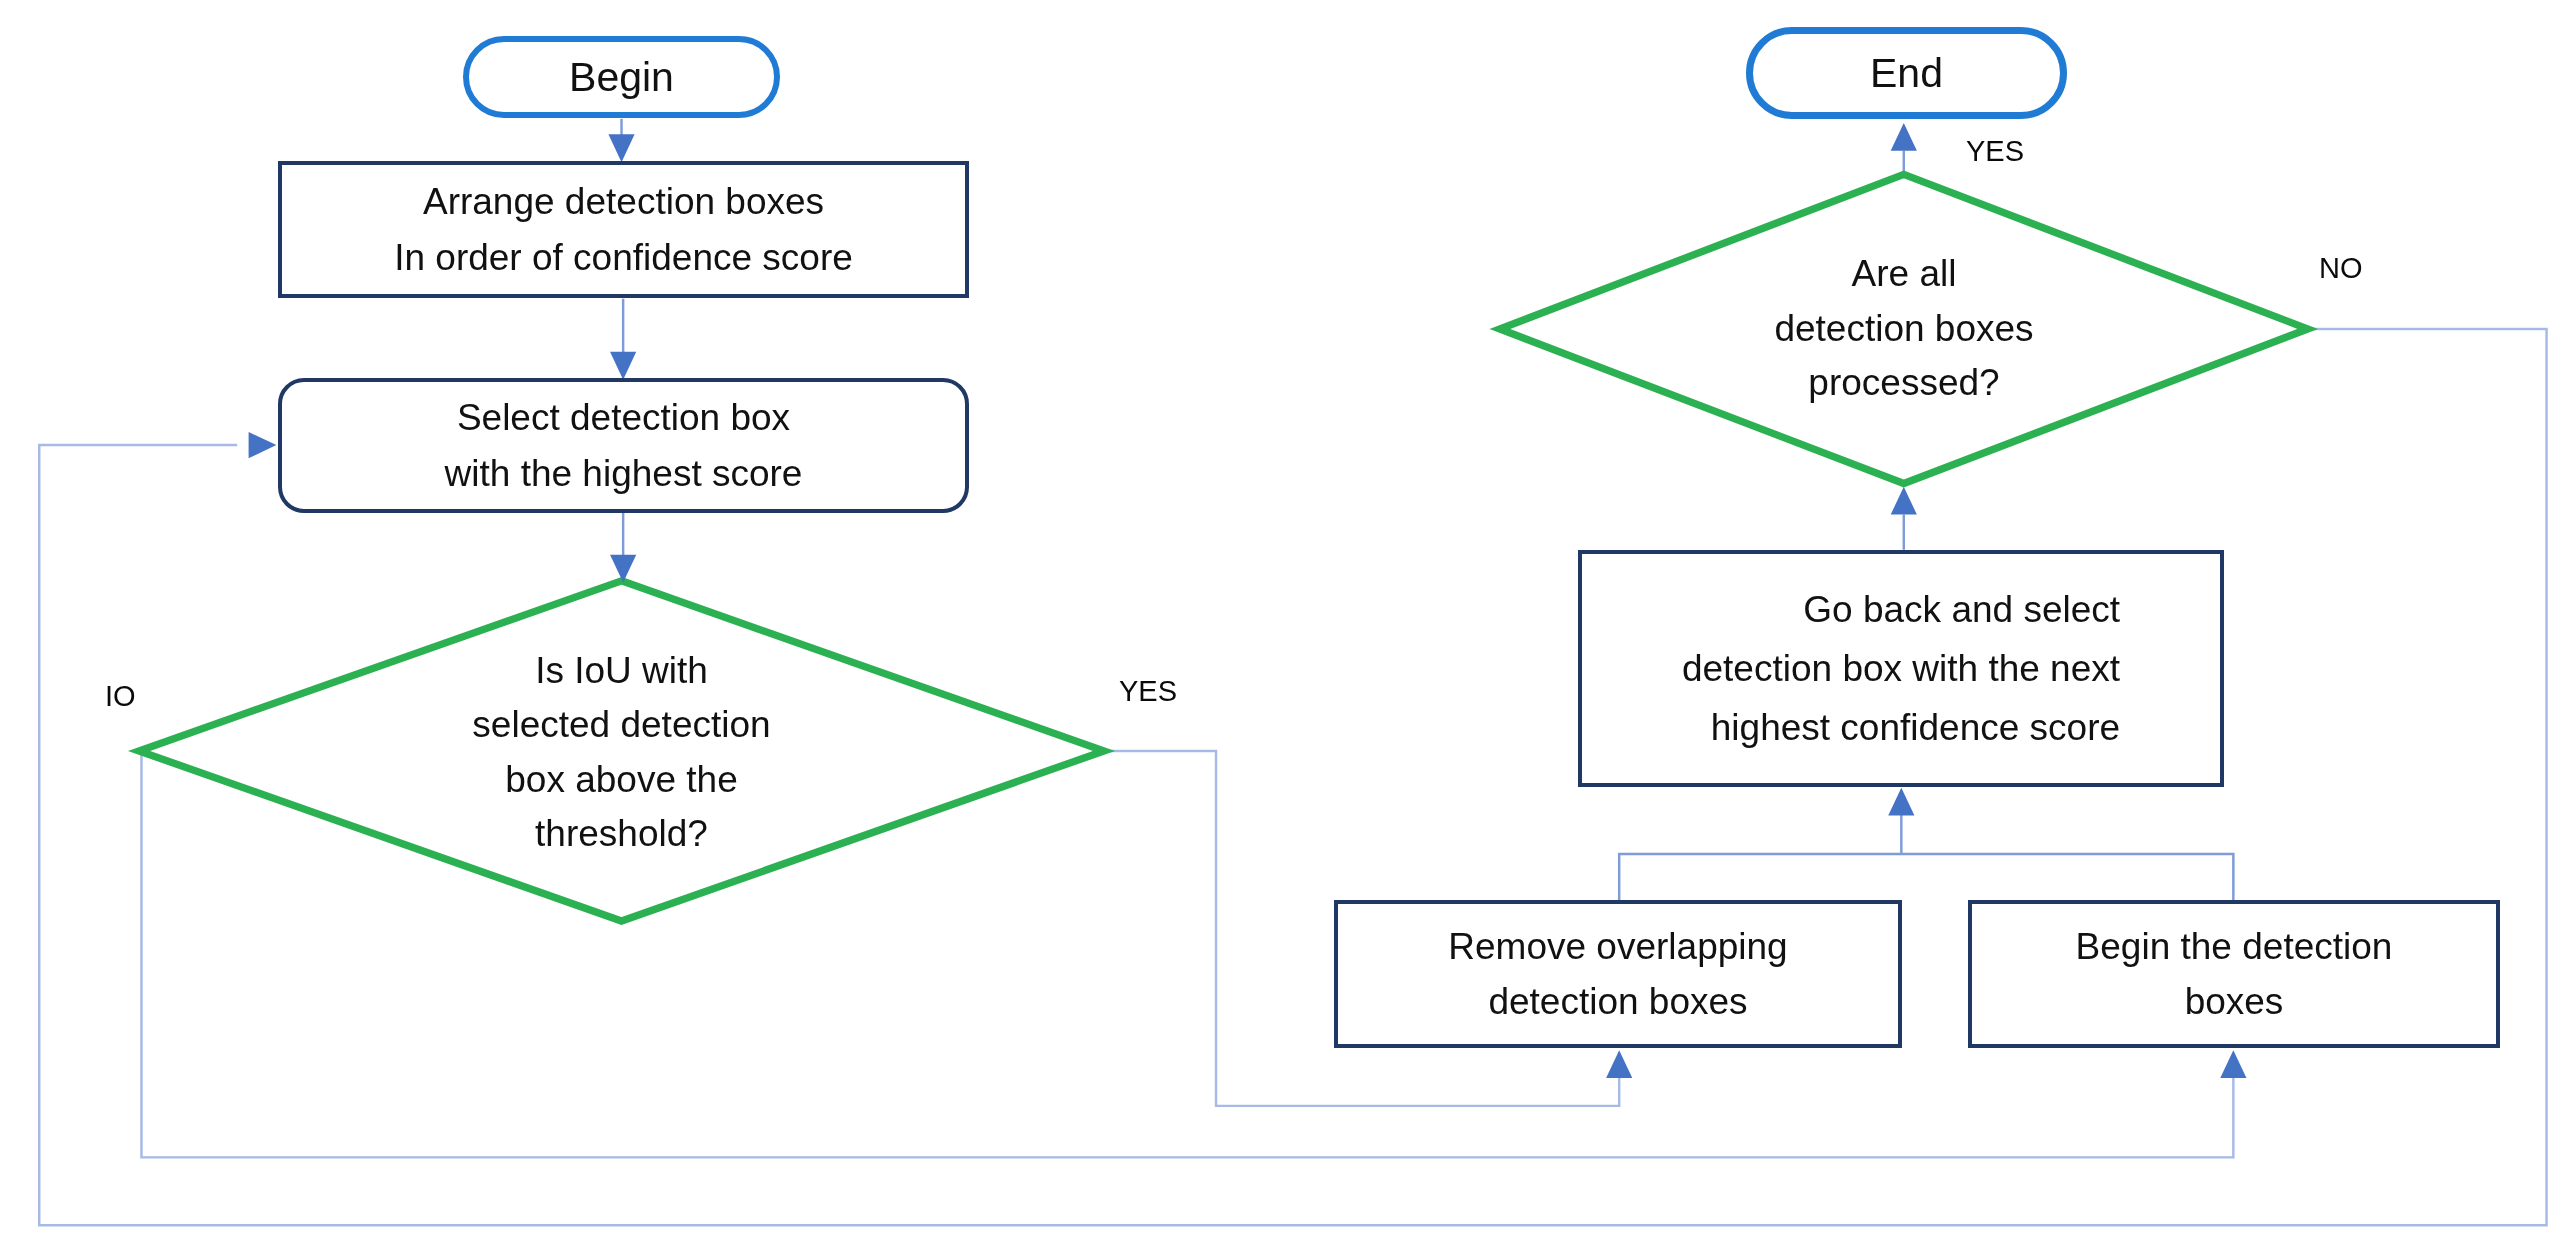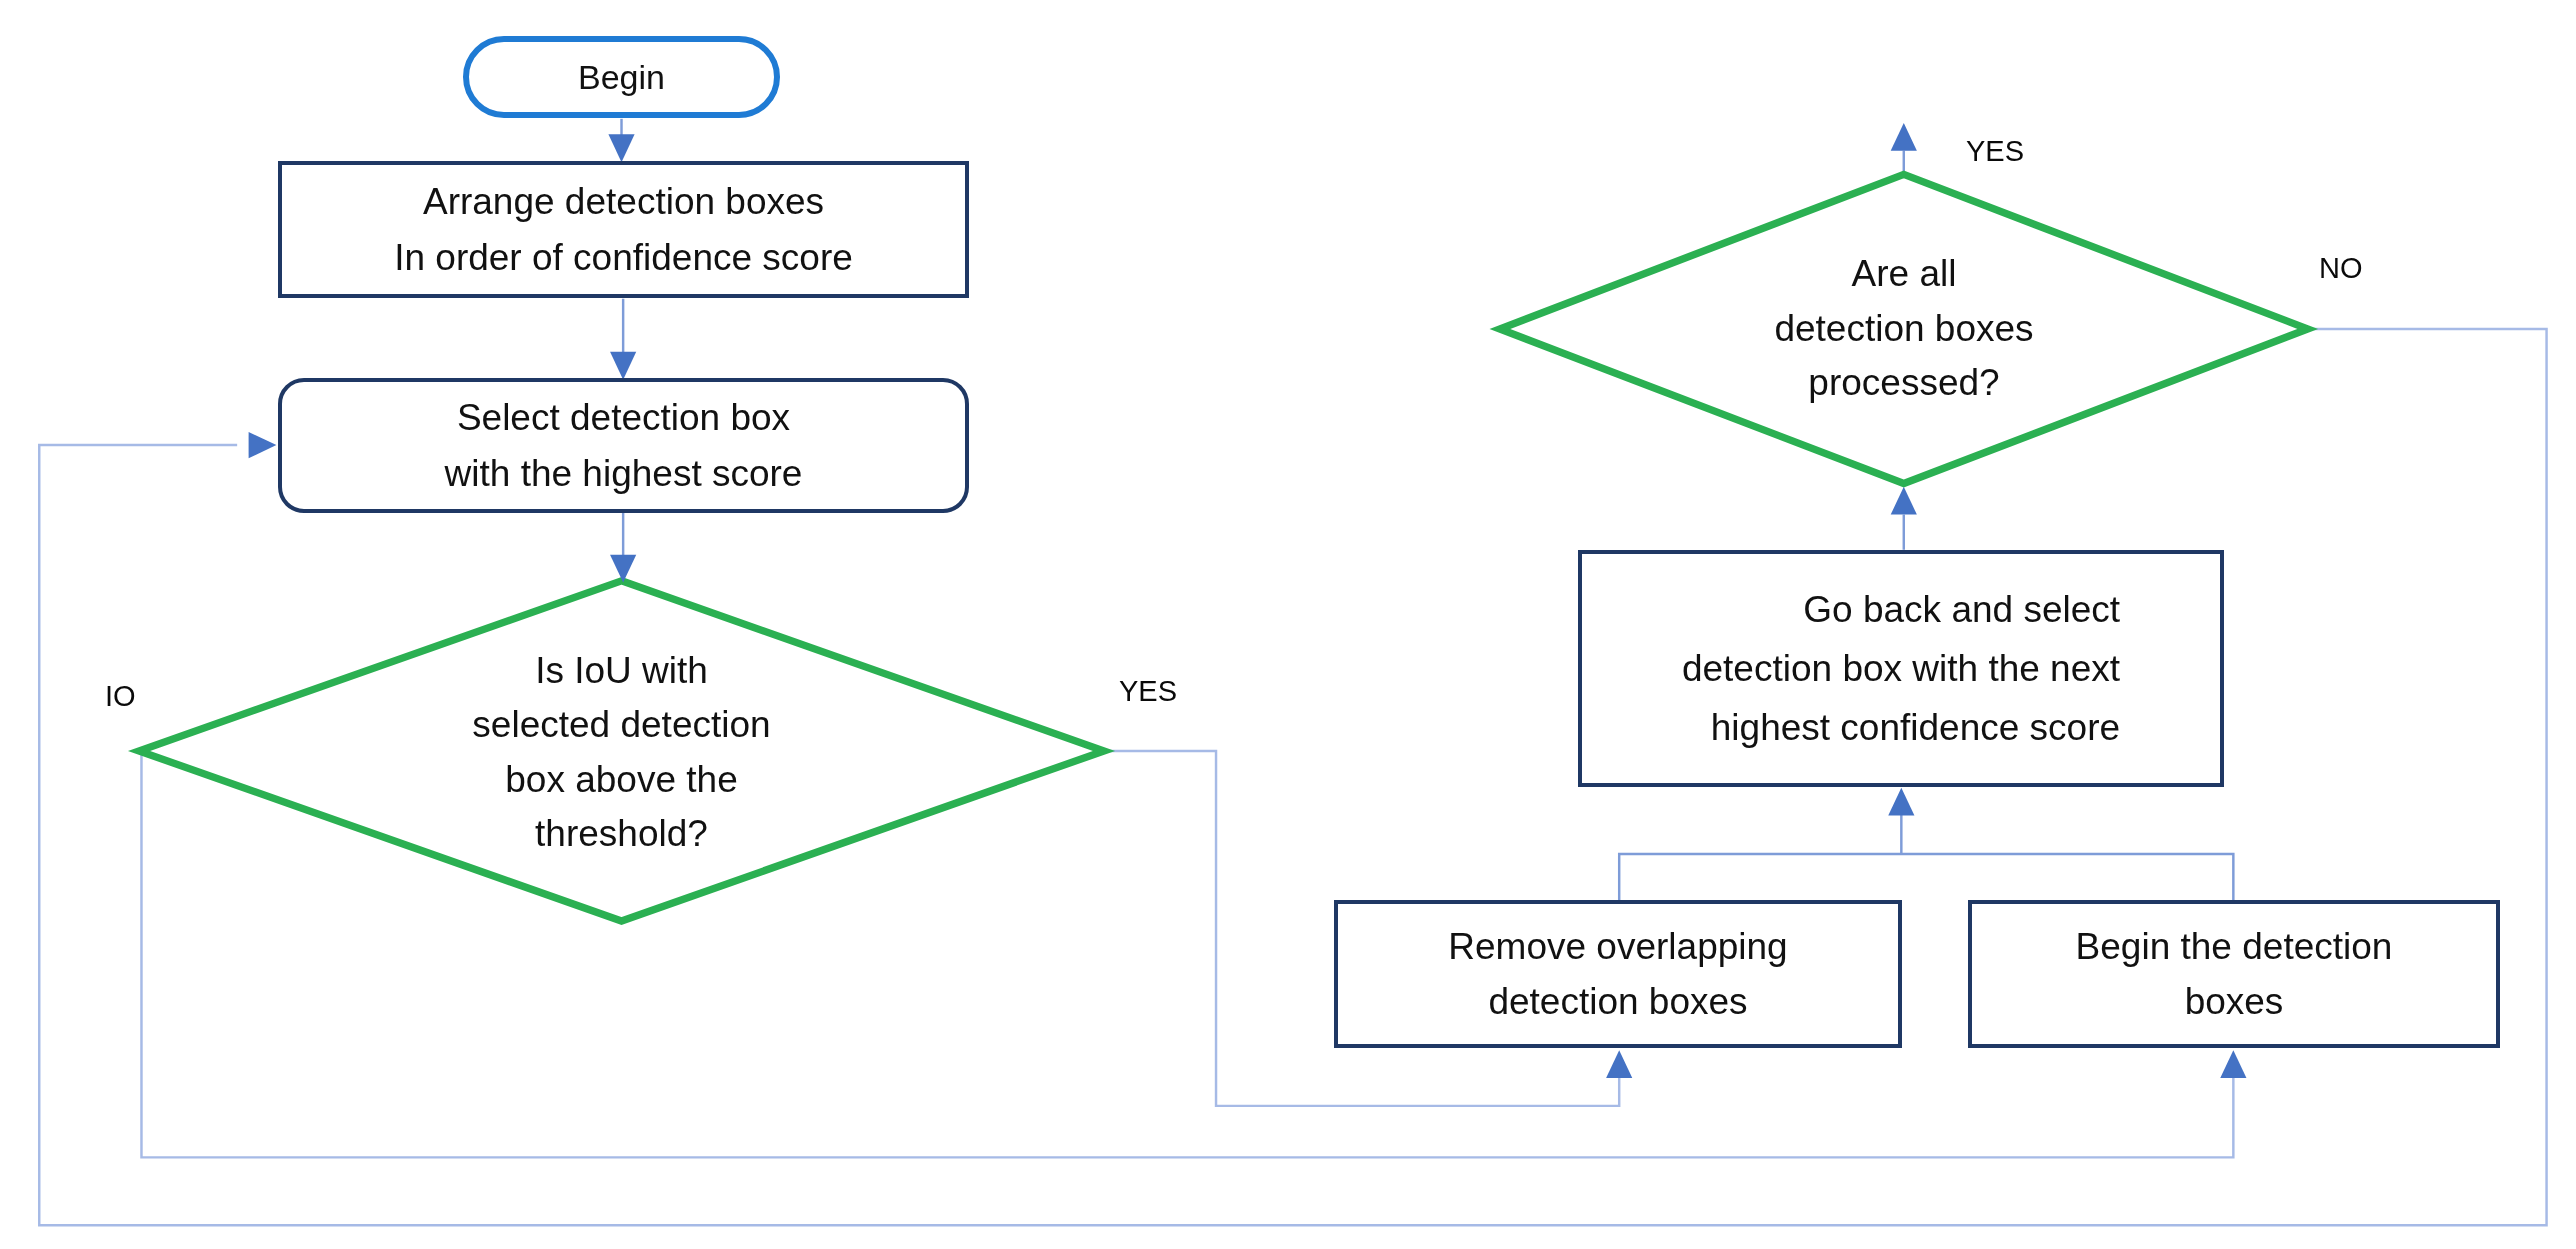--- a/index.html
+++ b/index.html
@@ -8,21 +8,21 @@
     font-family:"Liberation Sans",sans-serif;
   }
   #wires{position:absolute;left:0;top:0;z-index:1;}
   .node{
     position:absolute;z-index:2;box-sizing:border-box;background:#ffffff;
     display:flex;align-items:center;justify-content:center;text-align:center;
     white-space:pre-line;color:var(--text,#111);
   }
   .terminal{
     border:6.5px solid var(--terminal-border,#1f7bd4);
-    border-radius:57px;font-size:34px;
+    border-radius:57px;font-size:41px;
   }
   .terminal.end{border-width:7.4px;}
   .process{
     border:4.9px solid var(--process-border,#1f3864);
     font-size:37px;line-height:1.5;
   }
   .diamond-label{
     position:absolute;z-index:3;display:flex;align-items:center;justify-content:center;
     text-align:center;white-space:pre-line;font-size:37px;line-height:1.47;
     color:var(--text,#111);background:transparent;
@@ -62,20 +62,21 @@
     <polygon class="arrowhead" points="1980,1284 1964,1318 1996,1318"></polygon>
     <polygon class="arrowhead" points="2731,1284 2715,1318 2747,1318"></polygon>
     <polygon class="arrowhead" points="2325,963 2309,997 2341,997"></polygon>
     <polygon class="arrowhead" points="2328,595 2312,629 2344,629"></polygon>
     <polygon class="arrowhead" points="2328,150 2312,184 2344,184"></polygon>
     <polygon class="arrowhead" points="338,544 304,528 304,560"></polygon>
   </svg>
 
   <div class="node terminal" style="left:463px;top:36px;width:317px;height:82px;">Begin</div>
 
+  <div class="node terminal end" style="left:1746px;top:27px;width:321px;height:92px;">End</div>
 
   <div class="node process" style="left:278px;top:161px;width:691px;height:137px;">Arrange detection boxes
 In order of confidence score</div>
 
   <div class="node process" style="left:278px;top:378px;width:691px;height:135px;border-radius:26px;">Select detection box
 with the highest score</div>
 
   <div class="node process" style="left:1578px;top:550px;width:646px;height:237px;line-height:1.6;text-align:right;">Go back and select
 detection box with the next
 highest confidence score</div>

